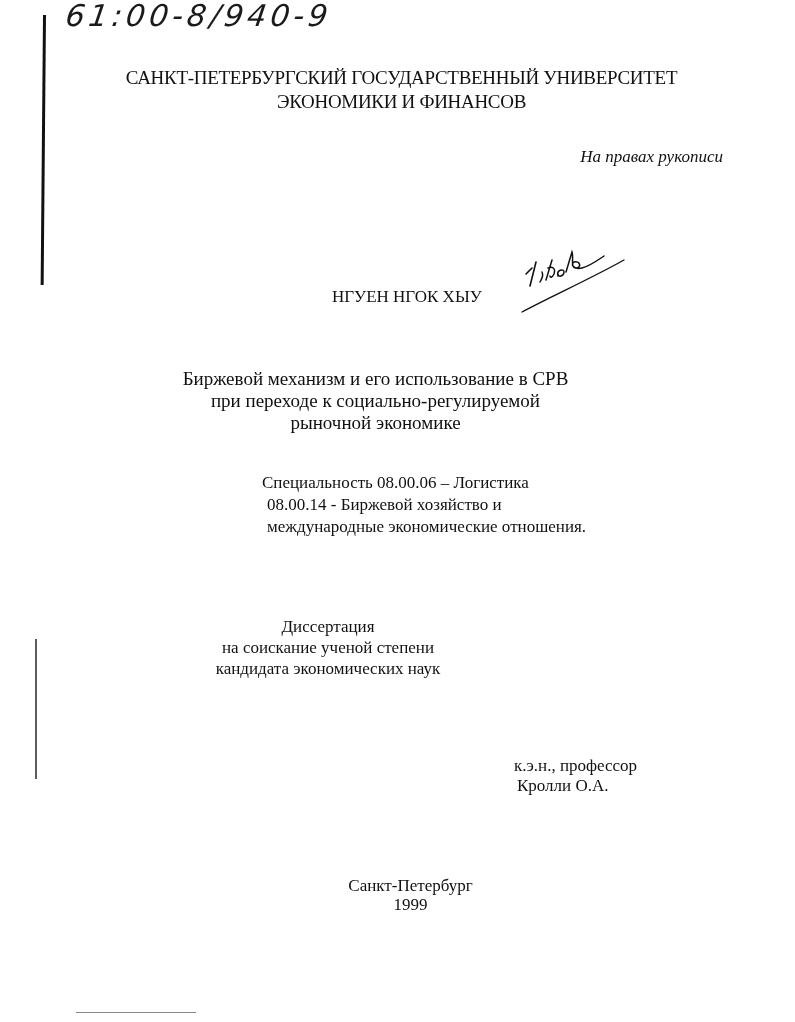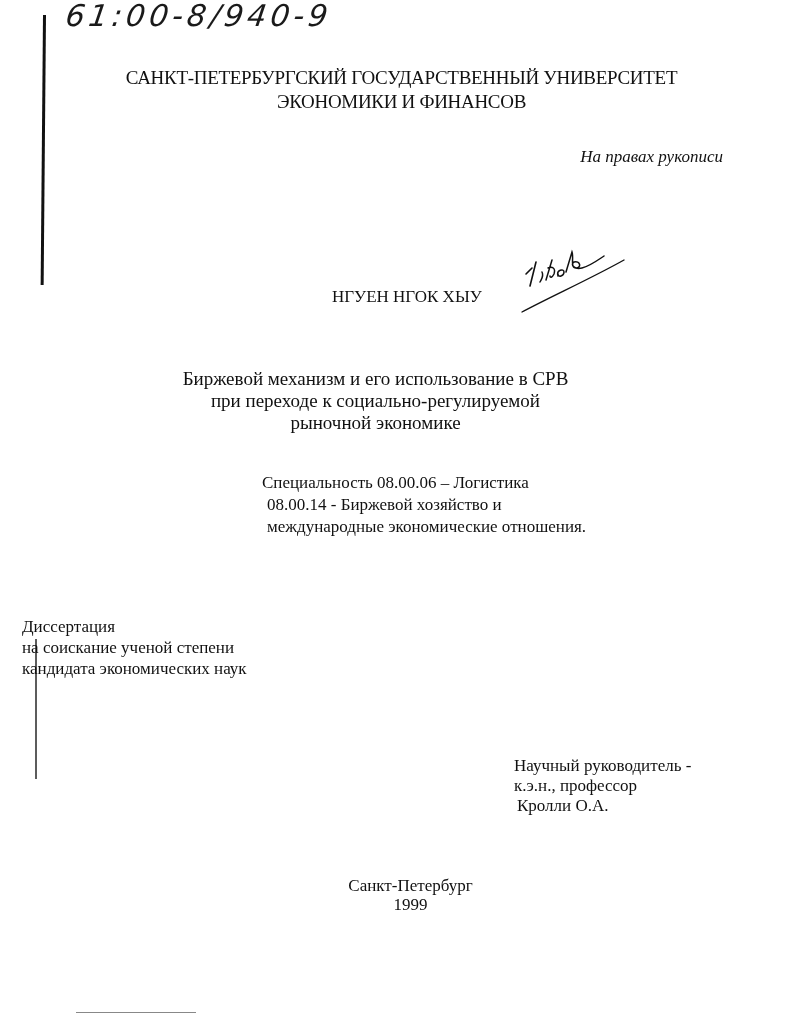--- a/index.html
+++ b/index.html
@@ -92,20 +92,21 @@
       top: 472px;
       font-size: 17px;
       line-height: 22px;
     }
     .specialty .l2 { padding-left: 5px; }
     .specialty .l3 { padding-left: 5px; }
     .diss {
       left: 0;
       width: 634px;
       top: 616px;
+      text-align: center;
       font-size: 17px;
       line-height: 21px;
     }
     .diss div { padding-left: 22px; }
     .advisor {
       left: 514px;
       top: 756px;
       font-size: 17px;
       line-height: 20px;
     }
@@ -161,21 +162,20 @@
   <div class="l3">международные экономические отношения.</div>
 </div>
 
 <div class="abs diss">
   <div>Диссертация</div>
   <div>на соискание ученой степени</div>
   <div>кандидата экономических наук</div>
 </div>
 
 <div class="abs advisor">
-  <div>Научный руководитель -</div>
   <div>к.э.н., профессор</div>
   <div class="l3">Кролли О.А.</div>
 </div>
 
 <div class="abs place">
   <div>Санкт-Петербург</div>
   <div>1999</div>
 </div>
 
 </body></html>

